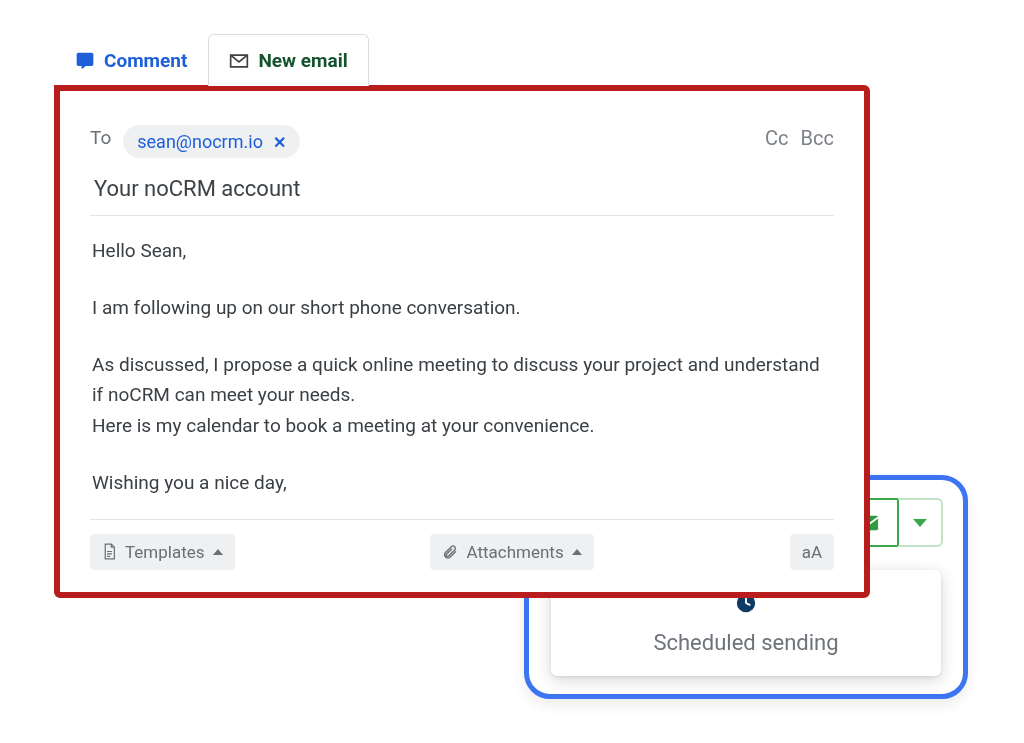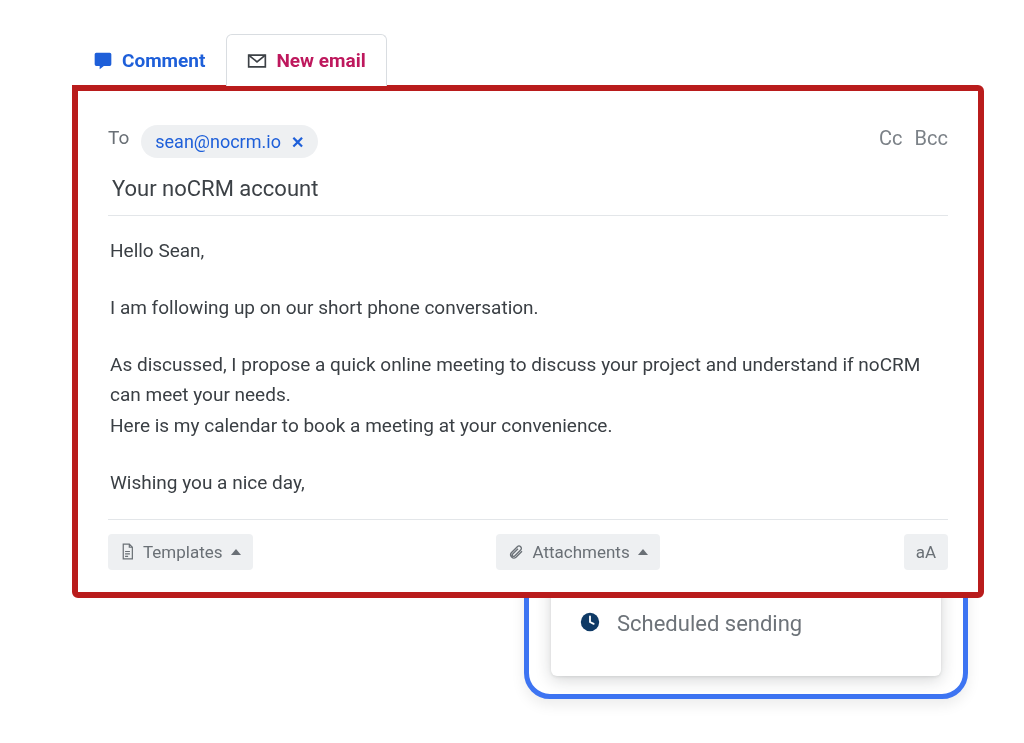--- a/index.html
+++ b/index.html
@@ -6,23 +6,23 @@
   body {
     font-family: -apple-system, BlinkMacSystemFont, "Segoe UI", Roboto, Helvetica, Arial, sans-serif;
     background: #ffffff;
     width: 1024px;
     height: 743px;
     position: relative;
     color: #3a3f44;
   }
   .container {
     position: absolute;
-    left: 72px;
+    left: 54px;
     top: 34px;
-    width: 912px;
+    width: 816px;
   }
   .tabs {
     display: flex;
     align-items: flex-end;
   }
   .tab {
     display: flex;
     align-items: center;
     gap: 9px;
     padding: 14px 20px 14px 20px;
@@ -31,21 +31,21 @@
     cursor: pointer;
     border: 1px solid transparent;
     border-bottom: none;
     border-radius: 6px 6px 0 0;
     position: relative;
   }
   .tab.comment {
     color: #1e5fd9;
   }
   .tab.newemail {
-    color: #be185d;
+    color: #14532d;
     background: #ffffff;
     border-color: #d9dde1;
     z-index: 2;
   }
   .panel {
     border: 6px solid #b91c1c;
     border-top-left-radius: 0;
     border-radius: 0 6px 6px 6px;
     background: #ffffff;
     margin-top: -1px;
@@ -202,27 +202,28 @@
     bottom: 18px;
     background: #ffffff;
     border-radius: 6px;
     box-shadow: 0 4px 16px rgba(30,35,40,0.18), 0 1px 3px rgba(30,35,40,0.10);
     display: flex;
     align-items: center;
     padding: 0 24px;
   }
   .dropdown-item {
     display: flex;
-    align-items: flex-start;
+    align-items: center;
     gap: 16px;
     font-size: 22px;
     color: #6d7379;
     cursor: pointer;
     width: 100%;
     padding: 14px 4px;
+    flex-direction: column;
   }
   .icon { display: inline-flex; align-items: center; justify-content: center; }
 </style>
 </head>
 <body>
 
 <div class="container">
 
   <div class="tabs">
     <div class="tab comment">

